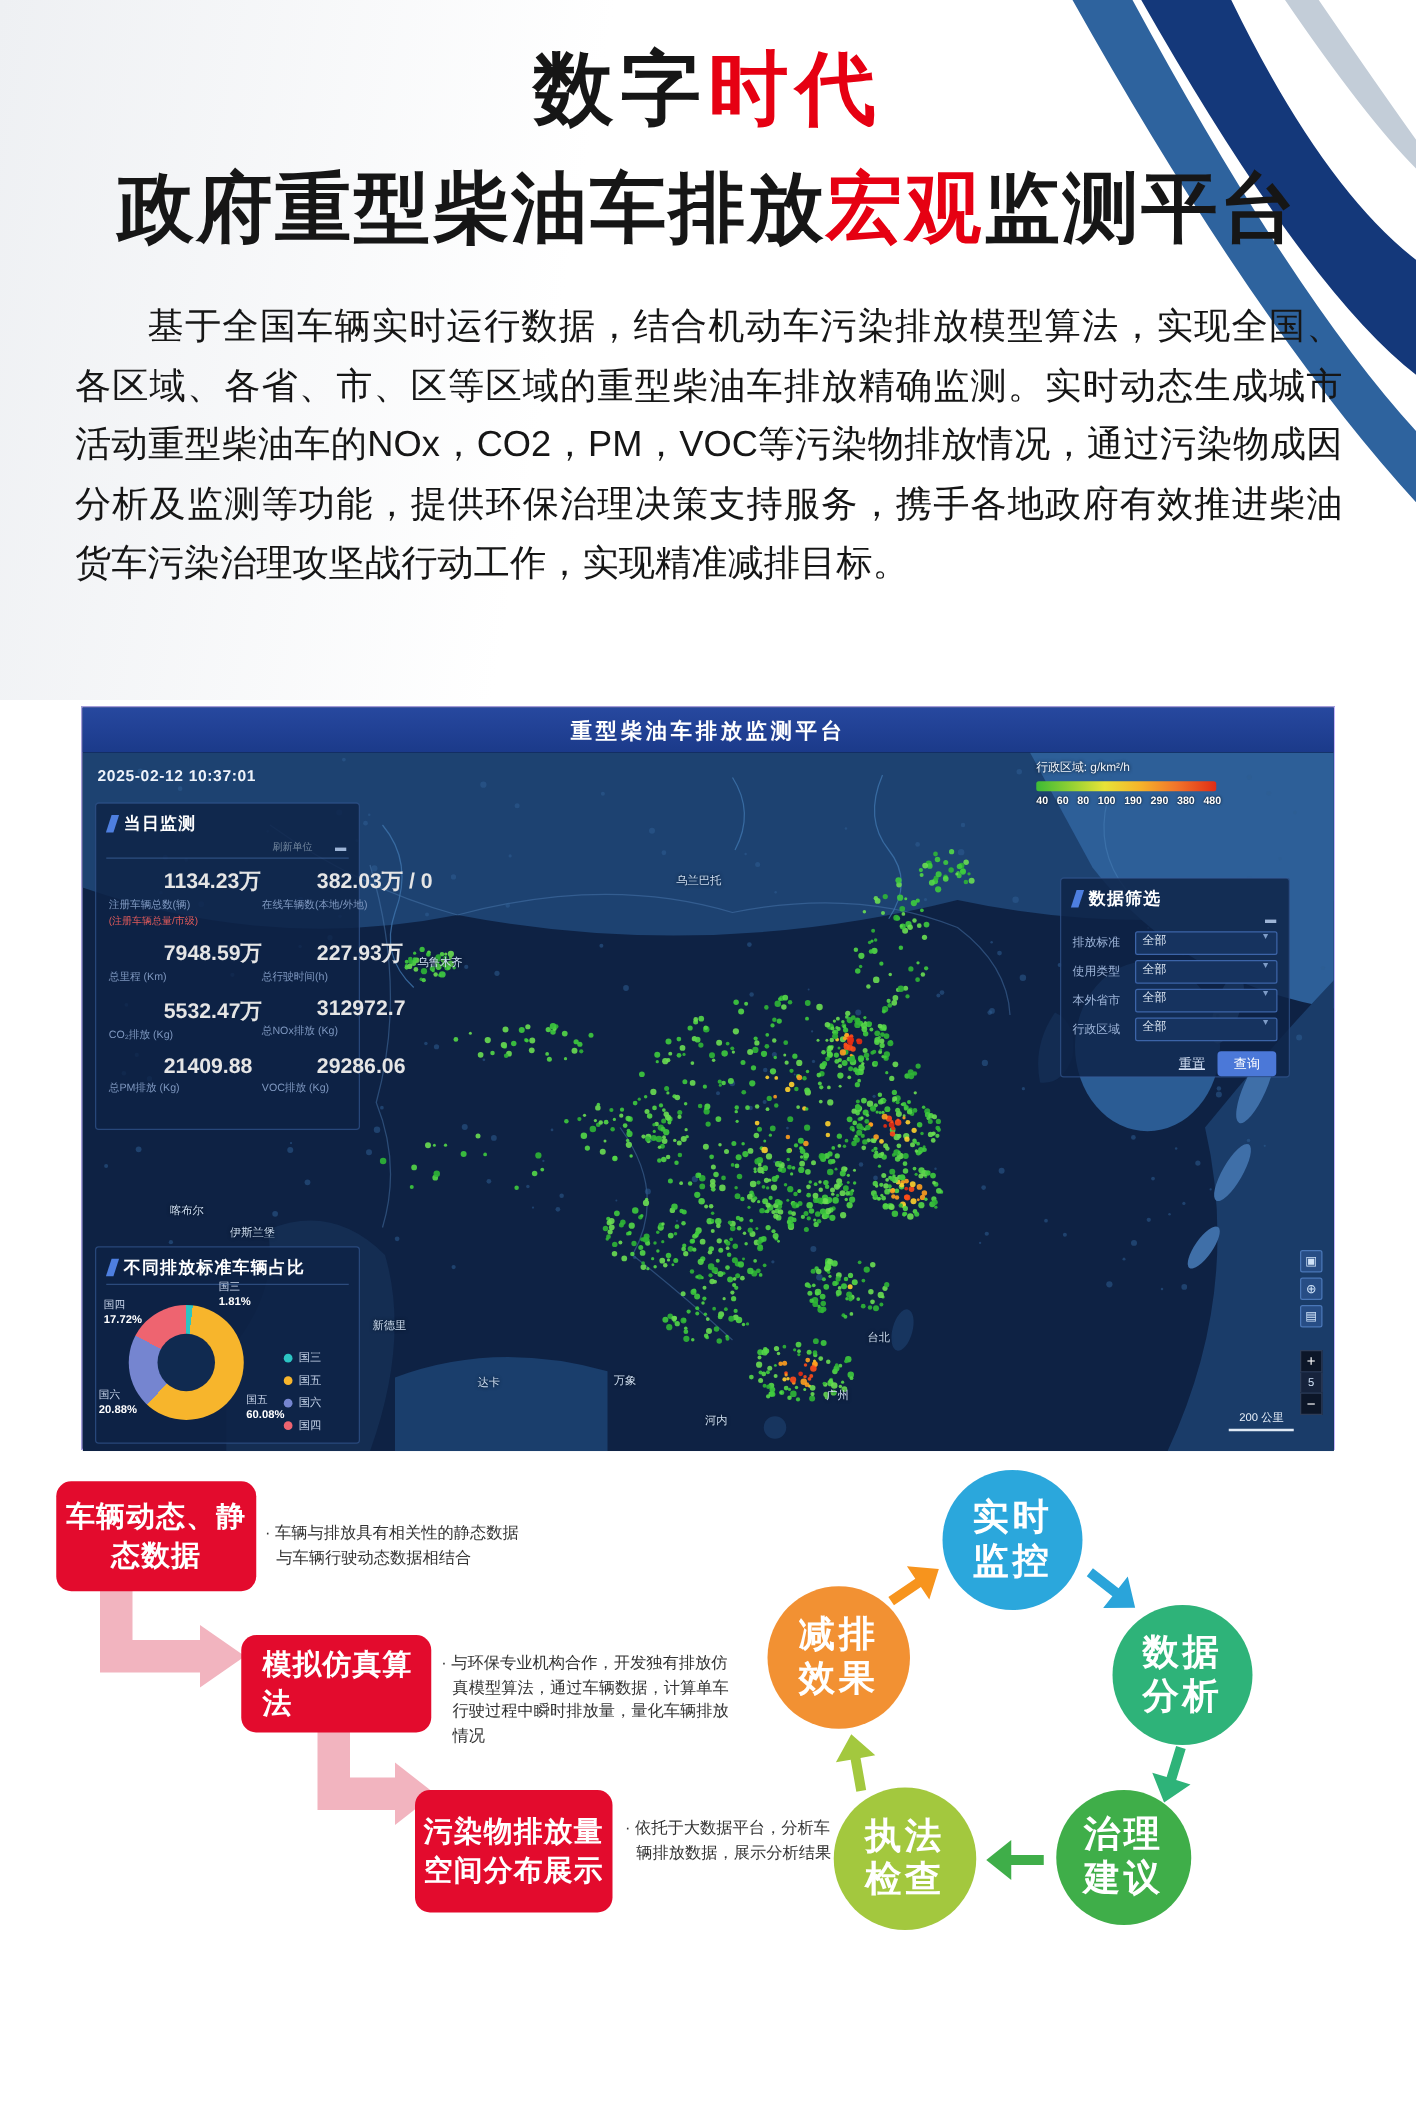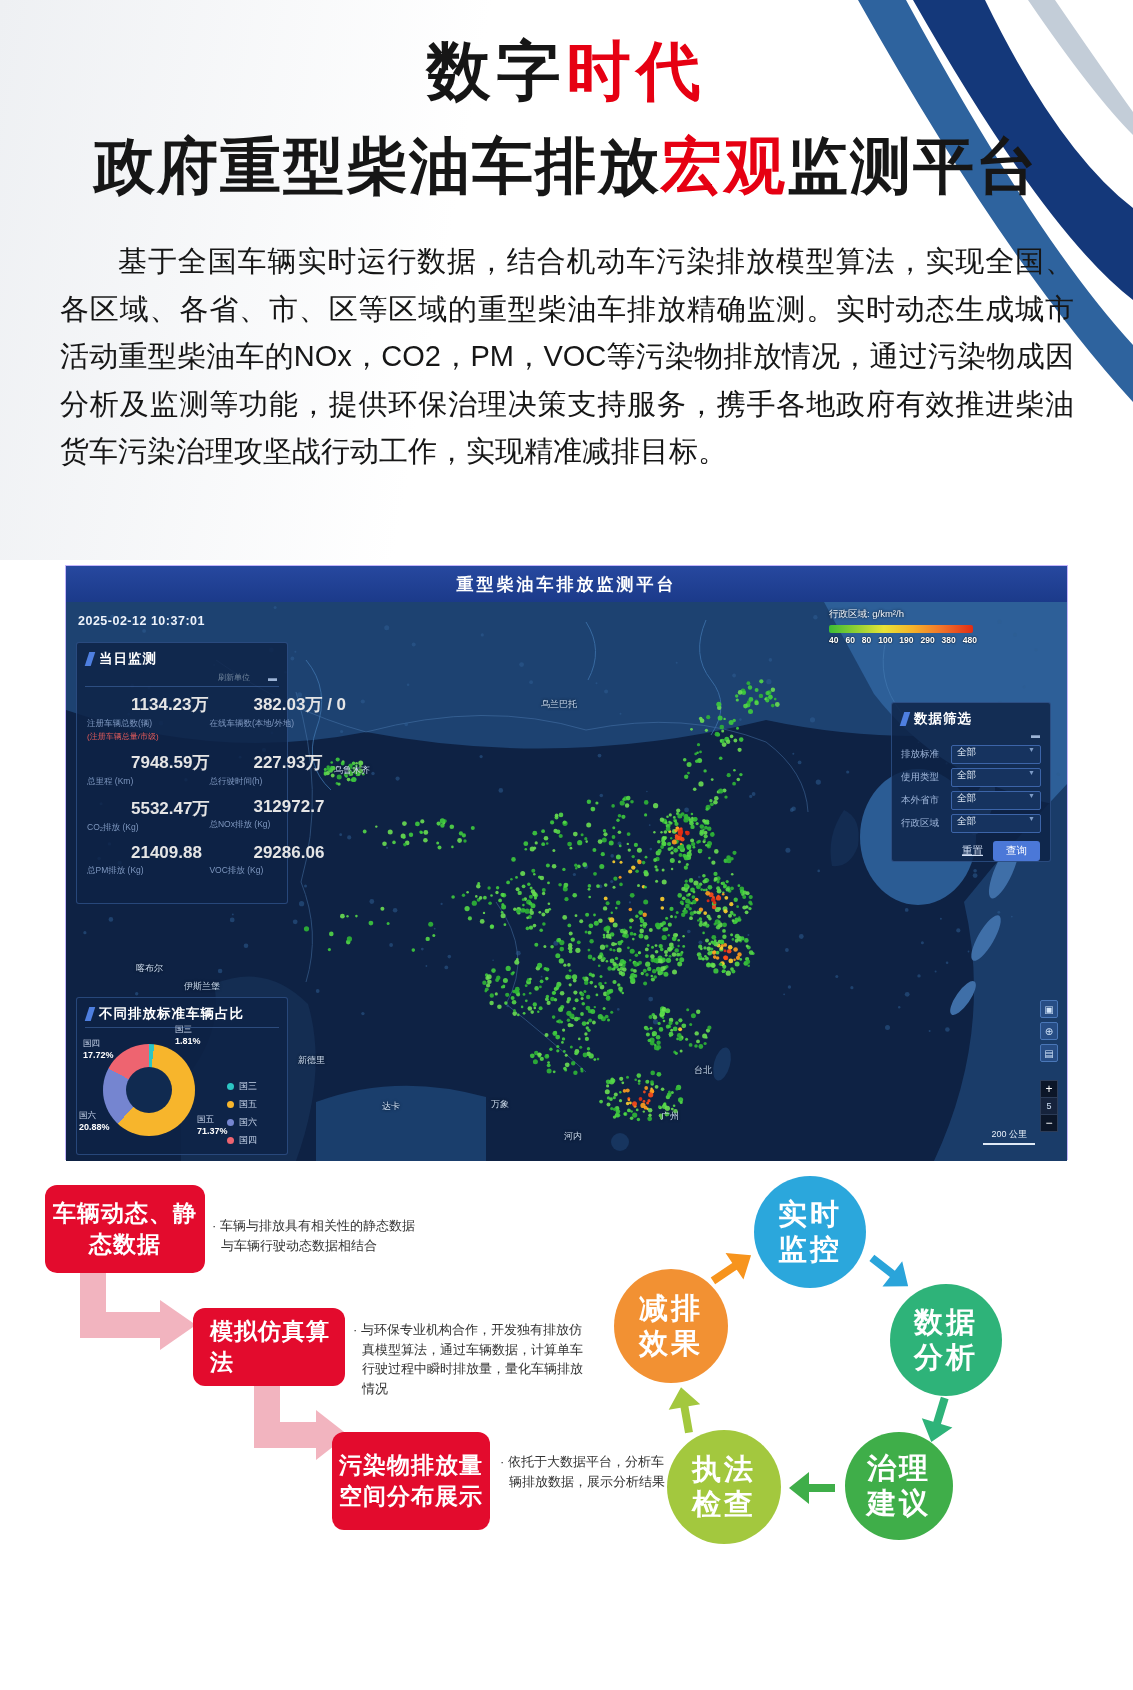--- a/index.html
+++ b/index.html
@@ -55,21 +55,21 @@
 
   
   .maplegend { position:absolute; left:763px; top:6px; width:150px; z-index:5; }
   .maplegend .lt { color:#f2f6fc; font-size:9.5px; margin-bottom:4px; text-shadow:0 0 3px #000; }
   .maplegend .bar { width:144px; height:8px; border-radius:2px;
     background:linear-gradient(90deg,#3dbb35 0%,#8ccf33 18%,#e8e337 38%,#f6b32a 58%,#f2742a 78%,#e02d15 100%); }
   .maplegend .ticks { display:flex; justify-content:space-between; width:148px; margin-top:2px; }
   .maplegend .ticks span { color:#fff; font-size:8.5px; font-weight:700; text-shadow:0 0 2px #000; }
 
   
-  .filter { left:825px; top:100px; width:160px; height:160px; }
+  .filter { left:782px; top:100px; width:184px; height:160px; }
   .frow { display:flex; align-items:center; padding:4px 9px 0; }
   .frow .fl { color:#9fb6da; font-size:9.5px; width:50px; flex:none; }
   .selbox { flex:1; height:19px; background:#16335f; border:1px solid #3c64a8; border-radius:2px;
     display:flex; justify-content:space-between; padding:0 5px; cursor:pointer; }
   .selbox .val { color:#dfe9f5; font-size:9.5px; }
   .selbox .chev { color:#7e9cc7; font-size:7px; }
   .fbtns { display:flex; justify-content:flex-end; gap:10px; padding:8px 10px 0; align-items:center; }
   .btn-reset { color:#d7e3f7; font-size:10.5px; text-decoration:underline; cursor:pointer; }
   .btn-query { background:#4b78d8; color:#fff; font-size:10.5px; padding:3px 13px; border-radius:3px; cursor:pointer; }
 
@@ -1709,21 +1709,21 @@
         <div class="callout" style="left:6px;top:40px">
           <div class="cn">国四</div>
           <div class="cp">17.72%</div>
         </div>
         <div class="callout" style="left:2px;top:112px">
           <div class="cn">国六</div>
           <div class="cp">20.88%</div>
         </div>
         <div class="callout" style="left:120px;top:116px">
           <div class="cn">国五</div>
-          <div class="cp">71.37%</div>
+          <div class="cp">60.08%</div>
         </div>
         <div class="pielegend">
           <div class="pl-item">
               <span class="dot" style="background: rgb(44, 197, 195);"></span>
               <span class="pl">国三</span>
             </div>
           <div class="pl-item">
               <span class="dot" style="background: rgb(247, 181, 44);"></span>
               <span class="pl">国五</span>
             </div>

